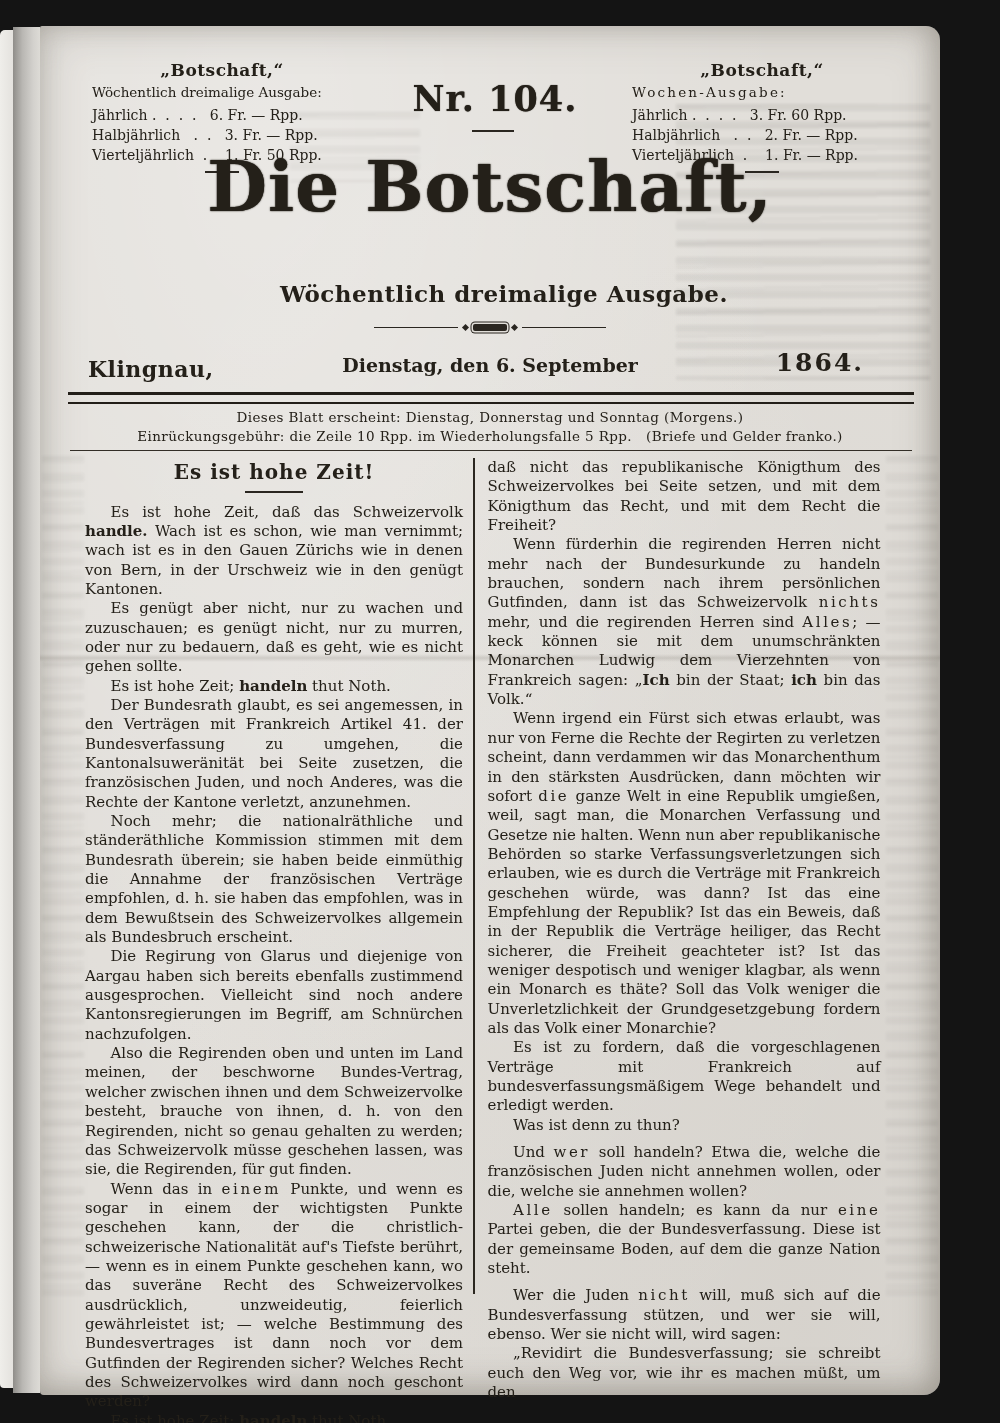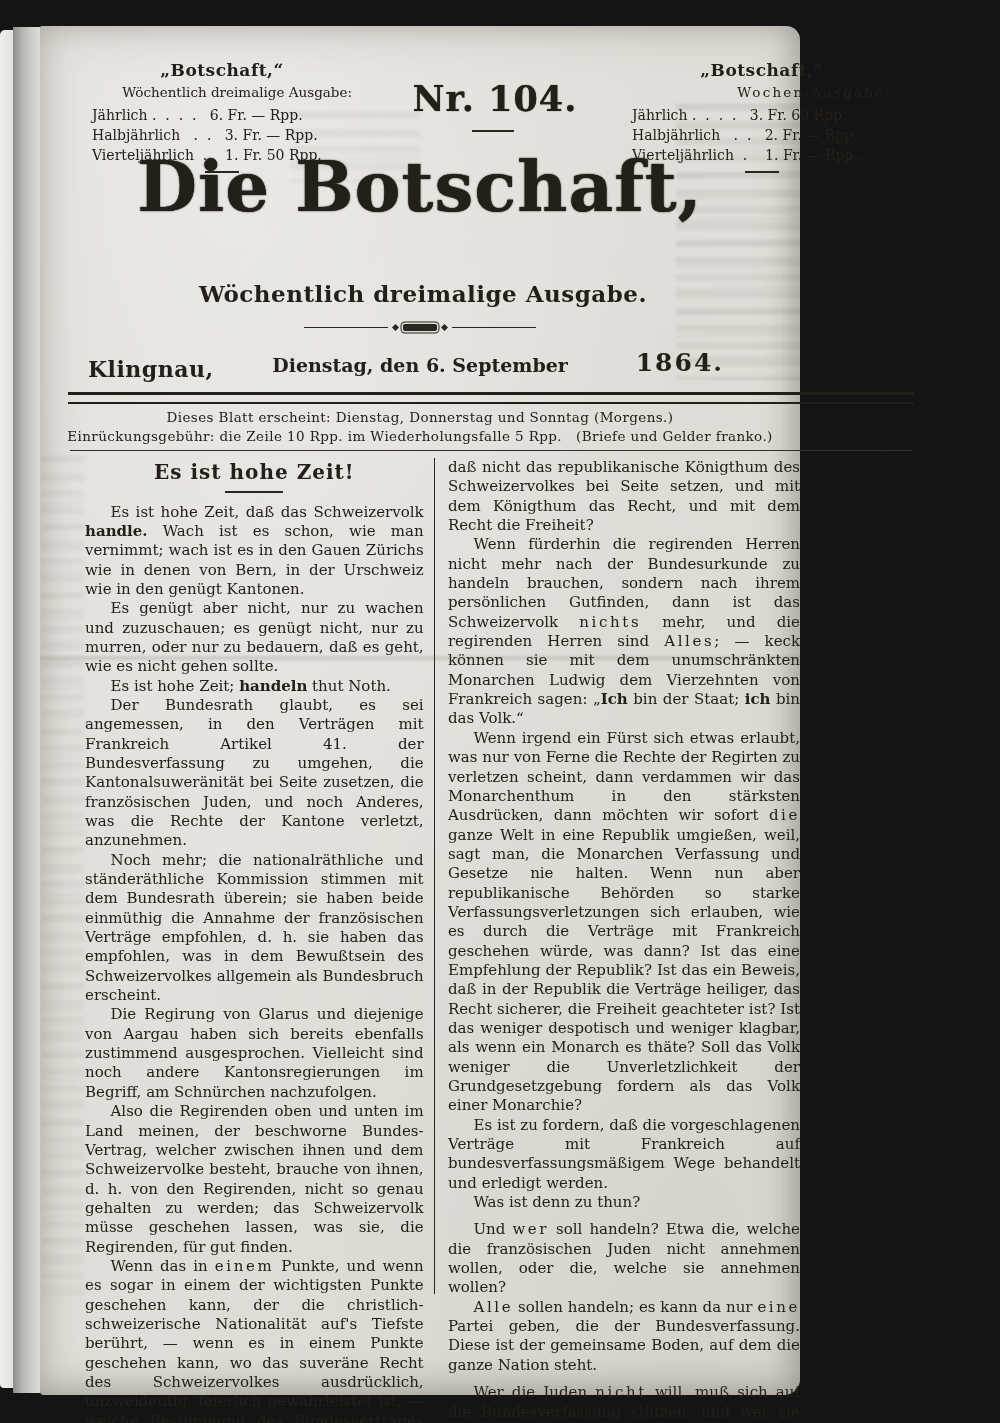--- a/index.html
+++ b/index.html
@@ -19,21 +19,21 @@
     background:linear-gradient(90deg,#efeeea,#e4e2de);
     border-radius:5px 0 0 4px;
   }
   
   .gutter{
     position:absolute;left:13px;top:27px;width:27px;height:1366px;
     background:linear-gradient(90deg,#8f8d89 0%,#b9b7b3 35%,#d3d1cd 75%,#dddbd6 100%);
   }
   
   .page{
-    position:absolute;left:40px;top:26px;width:760px;height:1369px;
+    position:absolute;left:40px;top:26px;width:900px;height:1369px;
     background:
       radial-gradient(ellipse at 25% 8%, rgba(255,255,255,.30), transparent 55%),
       radial-gradient(ellipse at 85% 95%, rgba(150,142,130,.14), transparent 60%),
       radial-gradient(ellipse at 50% 55%, rgba(255,255,255,.10), transparent 70%),
       #e1ded9;
     border-radius:2px 14px 16px 4px;
     box-shadow:
       inset 0 0 46px rgba(92,86,76,.28),
       inset -10px 0 22px rgba(92,86,76,.18),
       inset 0 -12px 26px rgba(120,112,100,.16);
@@ -53,40 +53,40 @@
     position:absolute;left:0;width:100%;height:8px;
     background:linear-gradient(180deg,transparent,rgba(110,104,95,.20) 50%,transparent);
     pointer-events:none;
   }
 
   
   .price-box{position:absolute;top:34px;width:260px;}
   .price-box.left{left:52px;}
   .price-box.right{left:592px;}
   .pb-title{text-align:center;font-weight:700;font-size:17px;letter-spacing:.5px;}
-  .pb-edition{text-align:right;font-size:13.5px;margin-top:4px;}
+  .pb-edition{text-align:left;font-size:13.5px;margin-top:4px;}
   .pb-edition.spaced{letter-spacing:2.2px;}
   .pb-rows{margin-top:5px;font-size:14px;line-height:20px;}
   .pb-row{white-space:pre;}
   .small-rule{height:1.5px;background:#2a2620;margin:6px auto 0;}
   .issue-number{
     position:absolute;left:330px;top:52px;width:250px;text-align:center;
     font-size:35px;font-weight:700;letter-spacing:1px;
     text-shadow:0 0 1px #242019;
   }
   .issue-rule{position:absolute;left:432px;top:104px;width:42px;height:2px;background:#2a2620;}
 
   
   .masthead-title{
     position:absolute;left:0;top:120px;width:100%;text-align:center;
     font-size:69px;font-weight:700;letter-spacing:1px;
     text-shadow:0 0 1px #242019, 0 0 2px rgba(36,32,25,.6);
   }
   .masthead-subtitle{
-    position:absolute;left:3px;top:254px;width:100%;text-align:center;
+    position:absolute;left:14px;top:254px;width:100%;text-align:center;
     font-size:23px;font-weight:700;letter-spacing:.5px;
   }
   .ornament{
     position:absolute;left:0;top:298px;width:100%;
     display:flex;align-items:center;justify-content:center;gap:5px;
   }
   .orn-line{width:84px;height:1.5px;background:#2a2620;}
   .orn-dot{width:5px;height:5px;background:#2a2620;transform:rotate(45deg);}
   .orn-mid{width:34px;height:7px;background:#2a2620;border-radius:2px;
     box-shadow:0 0 0 1.5px #e1ded9, 0 0 0 2.5px #2a2620;}

